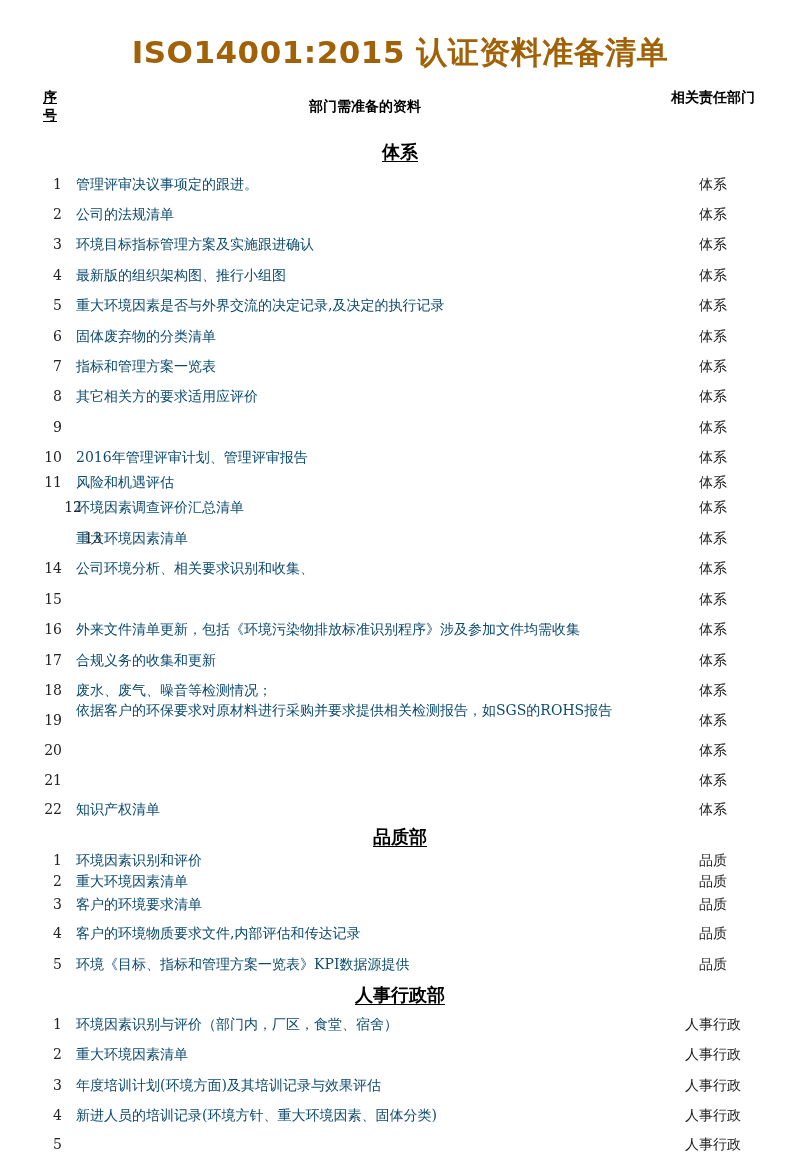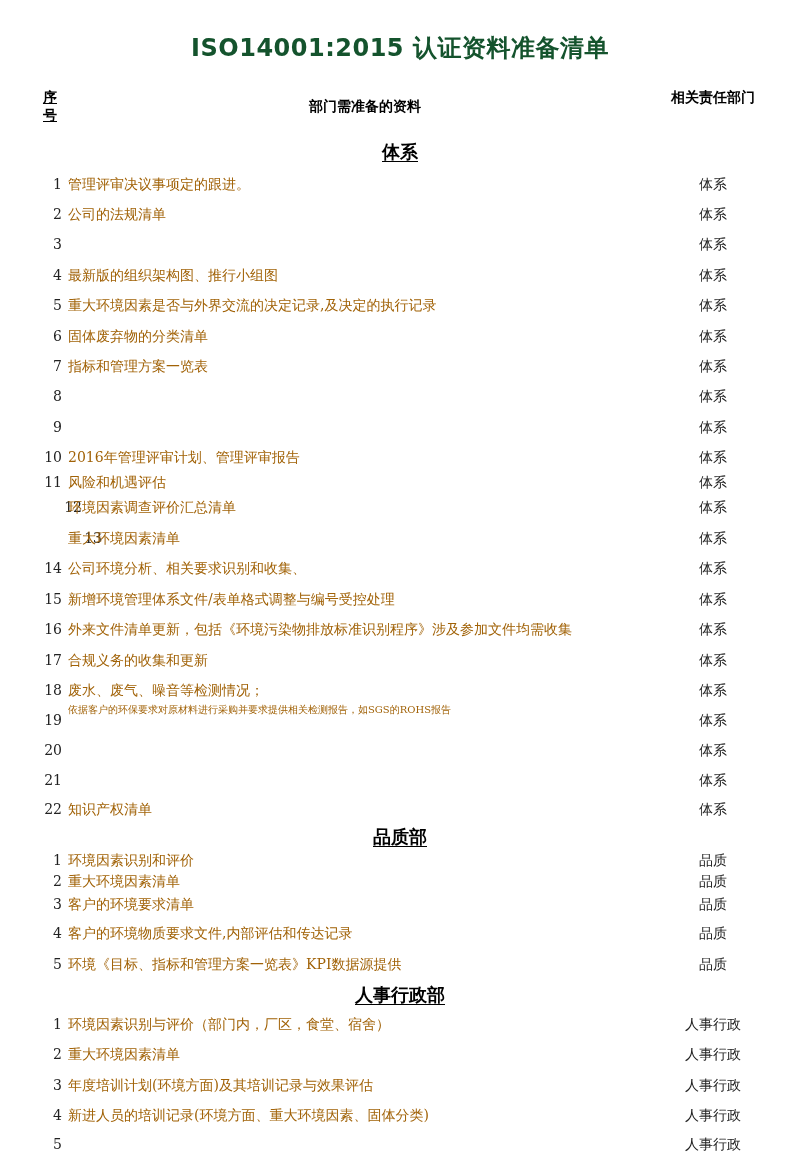--- a/index.html
+++ b/index.html
@@ -15,22 +15,22 @@
       font-family: "DejaVu Serif", "Liberation Serif", serif;
       color: #1a1a1a;
     }
     .title {
       position: absolute;
       left: 0; right: 0;
       top: 32px;
       text-align: center;
       font-family: "DejaVu Sans", "Liberation Sans", sans-serif;
       font-weight: bold;
-      font-size: 24px;
-      color: #14532d;
+      font-size: 31px;
+      color: #a16207;
       letter-spacing: 0.5px;
     }
     .hdr {
       position: absolute;
       font-family: "DejaVu Sans", "Liberation Sans", sans-serif;
       font-weight: bold;
       font-size: 14px;
       color: #000;
       text-align: center;
       line-height: 18px;
@@ -61,33 +61,33 @@
       position: absolute;
       right: 738px;
       top: 0;
       font-size: 14px;
       line-height: 22px;
       color: #222;
       white-space: nowrap;
     }
     .txt {
       position: absolute;
-      left: 68px;
+      left: 76px;
       top: 0;
       font-size: 14px;
       line-height: 22px;
-      color: #a16207;
+      color: #0c4a6e;
       white-space: nowrap;
     }
     .txt.wrap {
       white-space: normal;
       width: 590px;
       line-height: 14px;
       top: -6px;
-      font-size: 10px;
+      font-size: 14px;
     }
     .dept {
       position: absolute;
       left: 665px;
       width: 96px;
       top: 0;
       text-align: center;
       font-size: 14px;
       line-height: 22px;
       color: #222;
@@ -110,20 +110,21 @@
     <span class="txt">管理评审决议事项定的跟进。</span>
     <span class="dept">体系</span>
   </div>
 <div class="row" style="top:203px;">
     <span class="num">2</span>
     <span class="txt">公司的法规清单</span>
     <span class="dept">体系</span>
   </div>
 <div class="row" style="top:233px;">
     <span class="num">3</span>
+    <span class="txt">环境目标指标管理方案及实施跟进确认</span>
     <span class="dept">体系</span>
   </div>
 <div class="row" style="top:264px;">
     <span class="num">4</span>
     <span class="txt">最新版的组织架构图、推行小组图</span>
     <span class="dept">体系</span>
   </div>
 <div class="row" style="top:294px;">
     <span class="num">5</span>
     <span class="txt">重大环境因素是否与外界交流的决定记录,及决定的执行记录</span>
@@ -134,20 +135,21 @@
     <span class="txt">固体废弃物的分类清单</span>
     <span class="dept">体系</span>
   </div>
 <div class="row" style="top:355px;">
     <span class="num">7</span>
     <span class="txt">指标和管理方案一览表</span>
     <span class="dept">体系</span>
   </div>
 <div class="row" style="top:385px;">
     <span class="num">8</span>
+    <span class="txt">其它相关方的要求适用应评价</span>
     <span class="dept">体系</span>
   </div>
 <div class="row" style="top:416px;">
     <span class="num">9</span>
     <span class="dept">体系</span>
   </div>
 <div class="row" style="top:446px;">
     <span class="num">10</span>
     <span class="txt">2016年管理评审计划、管理评审报告</span>
     <span class="dept">体系</span>
@@ -167,21 +169,20 @@
     <span class="txt">重大环境因素清单</span>
     <span class="dept">体系</span>
   </div>
 <div class="row" style="top:557px;">
     <span class="num">14</span>
     <span class="txt">公司环境分析、相关要求识别和收集、</span>
     <span class="dept">体系</span>
   </div>
 <div class="row" style="top:588px;">
     <span class="num">15</span>
-    <span class="txt">新增环境管理体系文件/表单格式调整与编号受控处理</span>
     <span class="dept">体系</span>
   </div>
 <div class="row" style="top:618px;">
     <span class="num">16</span>
     <span class="txt">外来文件清单更新，包括《环境污染物排放标准识别程序》涉及参加文件均需收集</span>
     <span class="dept">体系</span>
   </div>
 <div class="row" style="top:649px;">
     <span class="num">17</span>
     <span class="txt">合规义务的收集和更新</span>
@@ -251,19 +252,19 @@
     <span class="txt">重大环境因素清单</span>
     <span class="dept">人事行政</span>
   </div>
 <div class="row" style="top:1074px;">
     <span class="num">3</span>
     <span class="txt">年度培训计划(环境方面)及其培训记录与效果评估</span>
     <span class="dept">人事行政</span>
   </div>
 <div class="row" style="top:1104px;">
     <span class="num">4</span>
-    <span class="txt">新进人员的培训记录(环境方面、重大环境因素、固体分类)</span>
+    <span class="txt">新进人员的培训记录(环境方针、重大环境因素、固体分类)</span>
     <span class="dept">人事行政</span>
   </div>
 <div class="row" style="top:1133px;">
     <span class="num">5</span>
     <span class="dept">人事行政</span>
   </div>
 
 </body></html>

